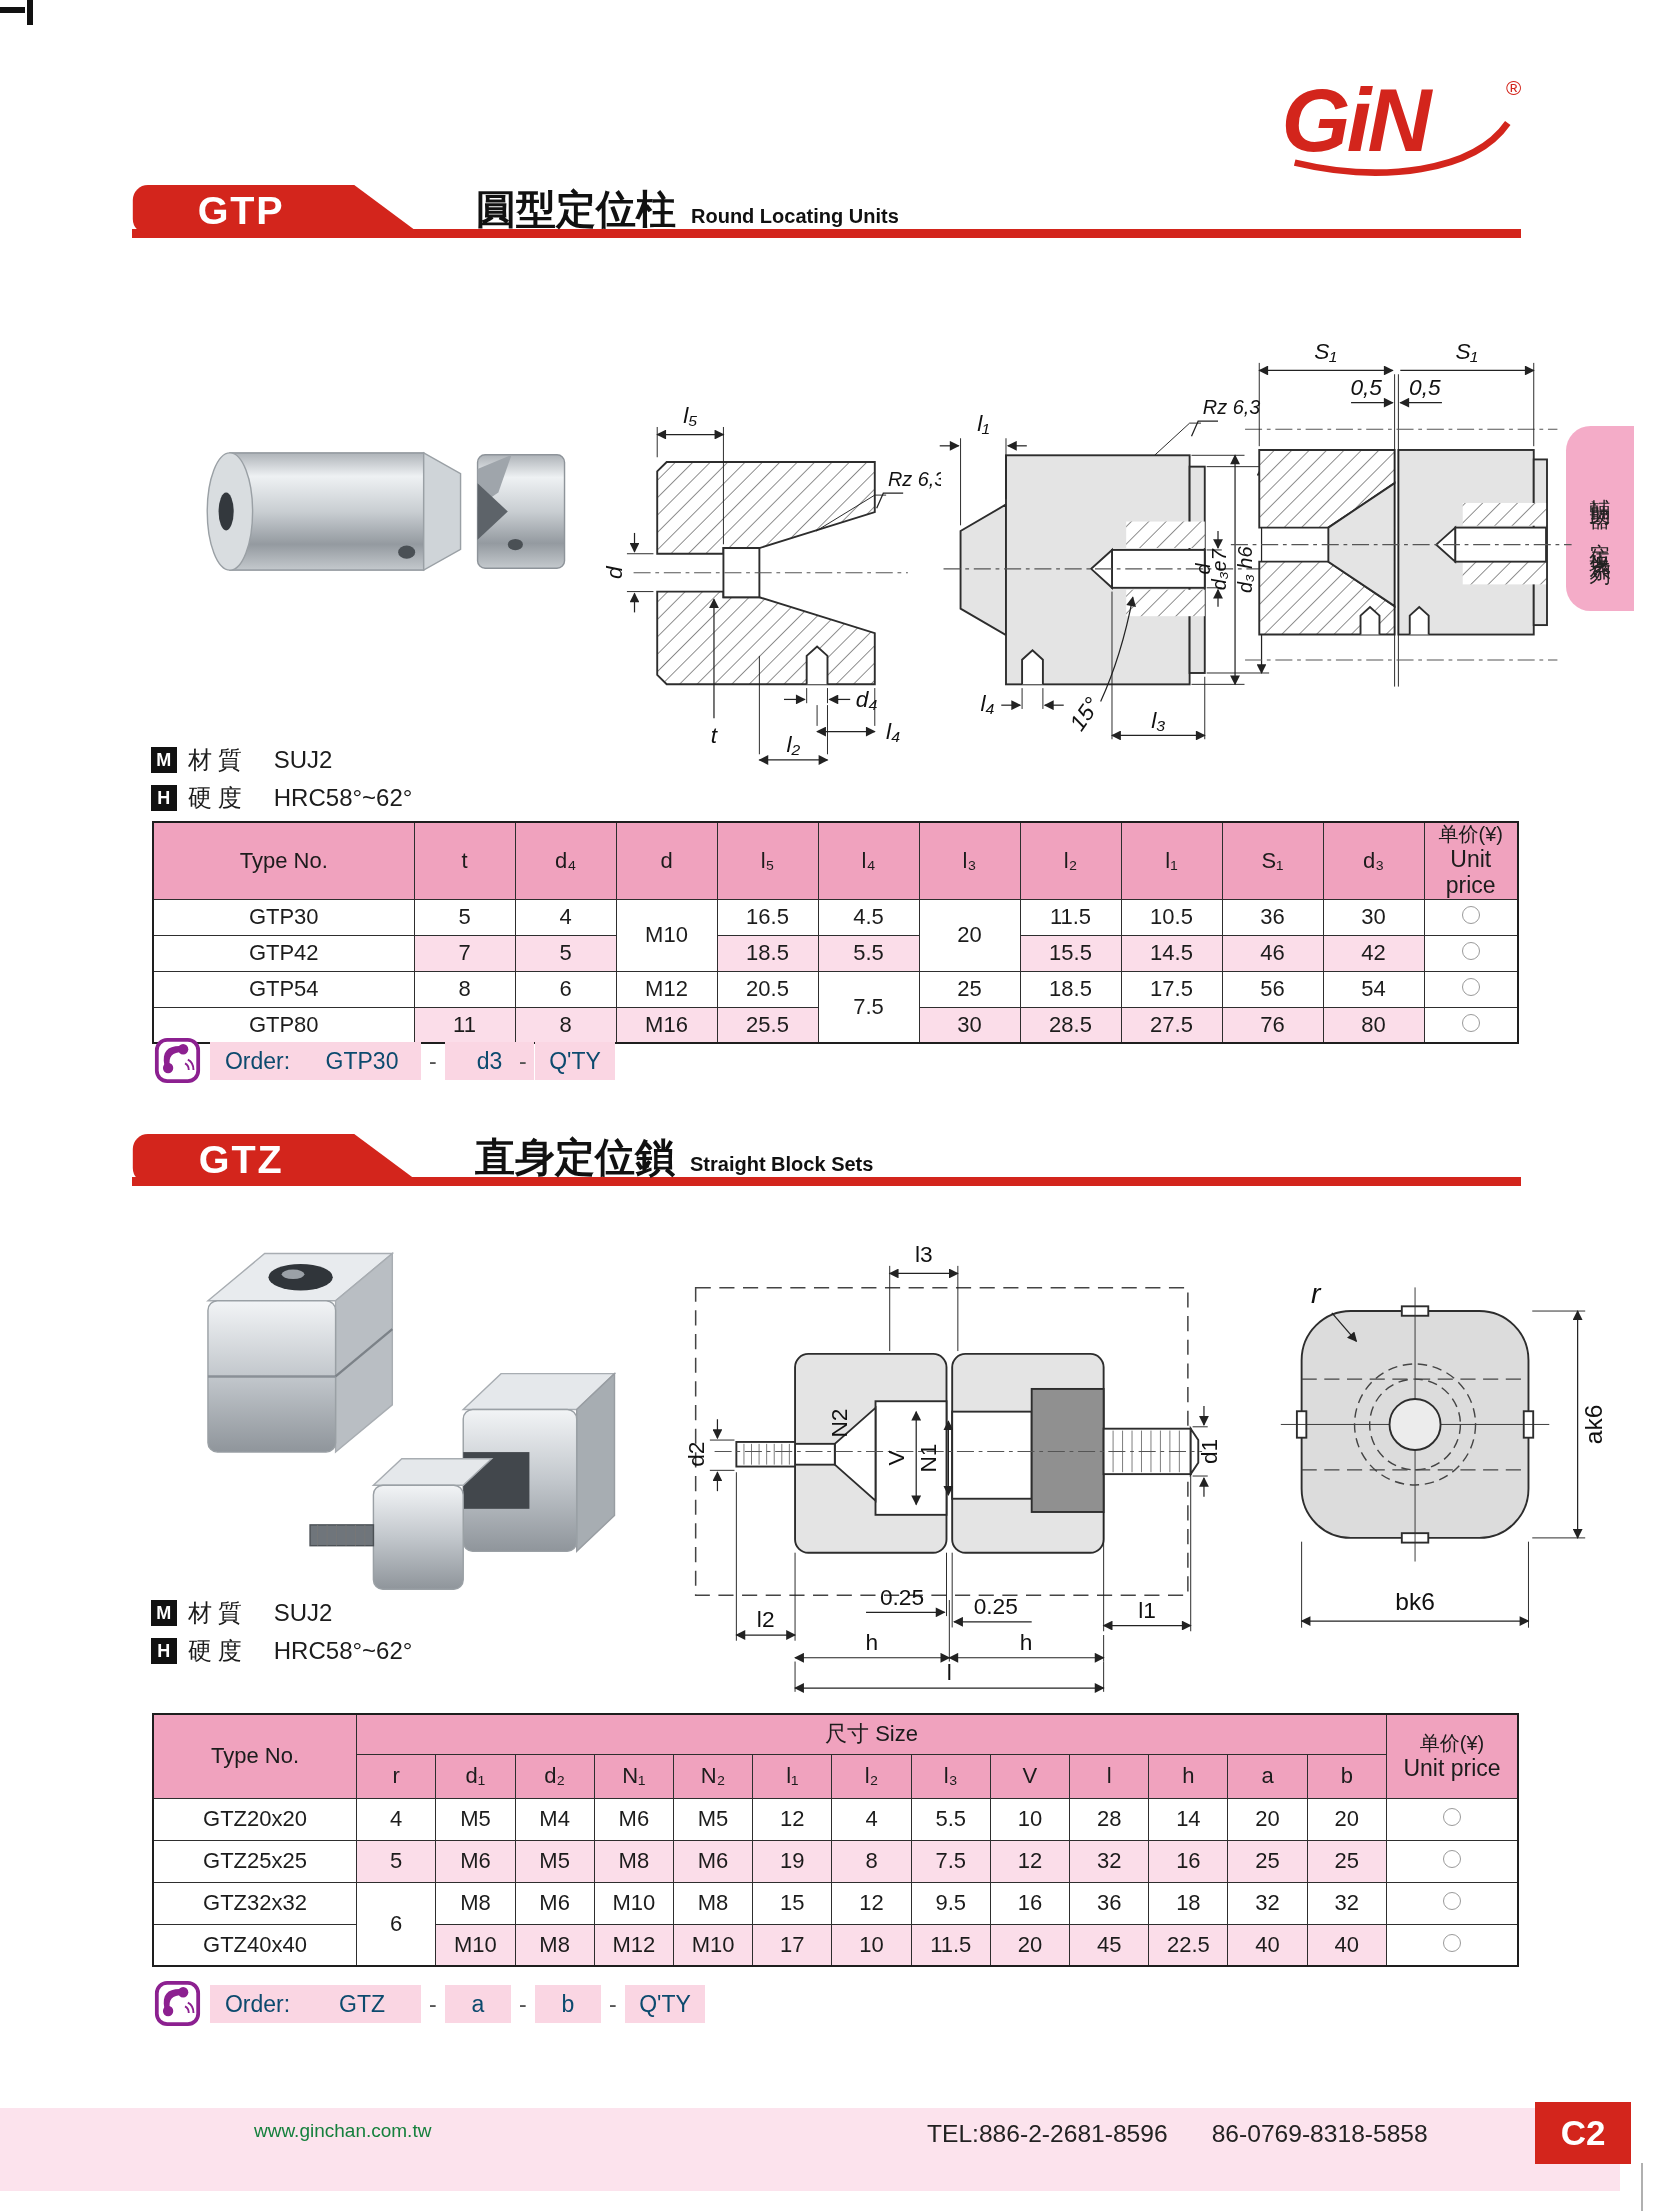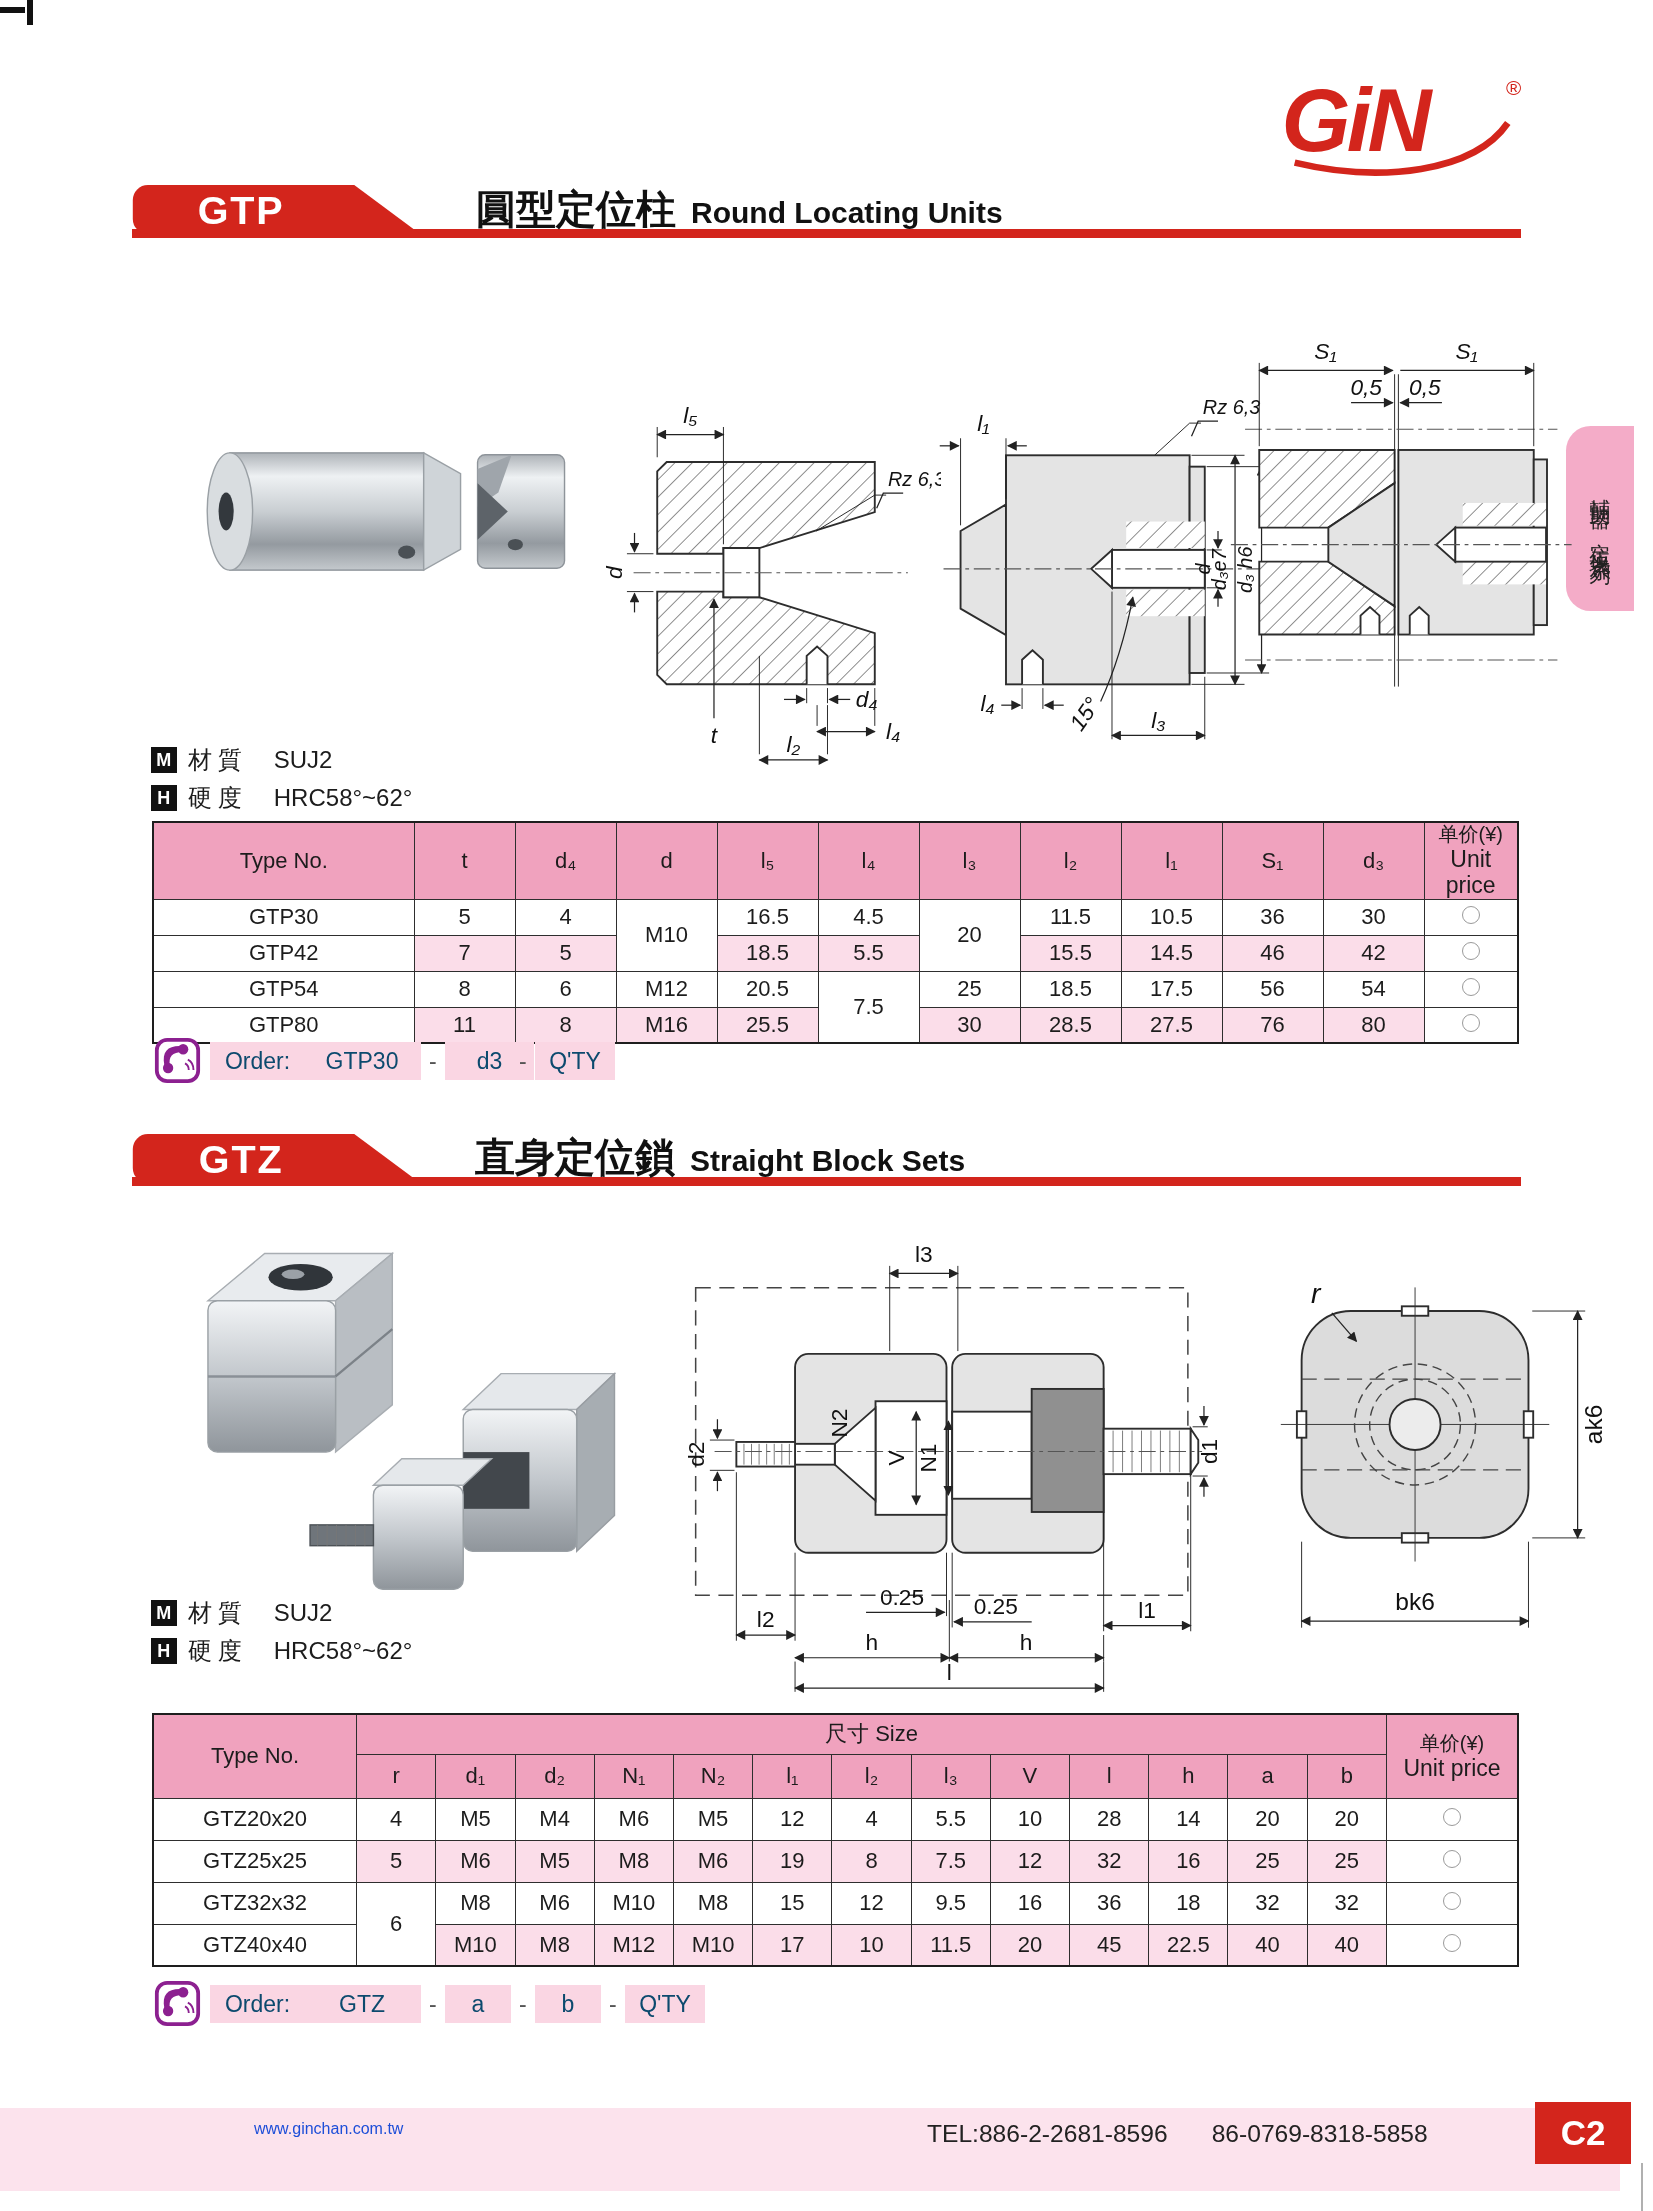--- a/index.html
+++ b/index.html
@@ -4,21 +4,21 @@
 <style>
   html,body{margin:0;padding:0;background:#ffffff;}
   #page{position:relative;width:1653px;height:2212px;background:#ffffff;overflow:hidden;
         font-family:"Liberation Sans","DejaVu Sans",sans-serif;color:#1c1c1c;}
   .abs{position:absolute;}
 
   
   .mark{position:absolute;background:#111;}
   .title-row{position:absolute;display:flex;align-items:baseline;gap:15px;}
   .title-zh{font-size:40px;font-weight:bold;color:#111;}
-  .title-en{font-size:30px;font-weight:bold;color:#111;}
+  .title-en{font-size:20px;font-weight:bold;color:#111;}
   .redline{position:absolute;background:#d3251c;height:8.5px;}
 
   
   .matrow{position:absolute;display:flex;align-items:center;gap:11.4px;font-size:24px;}
   .badge{display:inline-flex;width:25.6px;height:25.6px;background:#111;color:#fff;font-weight:bold;
          font-size:18px;align-items:center;justify-content:center;}
   .matlabel{letter-spacing:5.7px;}
   .matval{margin-left:15px;}
 
   
@@ -42,21 +42,21 @@
   .odash{position:absolute;font-size:23px;color:#555;height:38px;display:flex;align-items:center;}
   .phonebox{position:absolute;}
 
   
   .sidetab{position:absolute;left:1566px;width:68px;background:#f4acc8;border-radius:24.6px 0 0 24.6px;
            display:flex;align-items:center;justify-content:center;}
   .sidetab span{writing-mode:vertical-rl;font-size:21px;letter-spacing:5.7px;color:#222;}
 
   
   .footerbar{position:absolute;left:0;top:2108px;width:1620px;height:83px;background:#fce3ed;}
-  .fwebsite{position:absolute;left:254px;top:2120px;font-size:16px;color:#1d4ed8;}
+  .fwebsite{position:absolute;left:254px;top:2120px;font-size:19px;color:#15803d;}
   .ftel{position:absolute;left:927px;top:2120px;font-size:24.6px;color:#222;display:flex;gap:44px;}
   .pagecode{position:absolute;left:1535px;top:2102px;width:96px;height:62px;background:#d3251c;
             color:#fff;font-weight:bold;font-size:35px;display:flex;align-items:center;justify-content:center;}
   .trimline{position:absolute;left:1641px;top:2163px;width:1.9px;height:48px;background:#b0b0b0;}
 
   
   svg .oln{fill:#ffffff;stroke:#2d2d2d;stroke-width:2;}
   svg .gry{fill:#e4e4e4;stroke:#2d2d2d;stroke-width:2;}
   svg .dk{fill:#909090;stroke:#2d2d2d;stroke-width:2;}
   svg .dim{stroke:#222;stroke-width:1.3;fill:none;}

